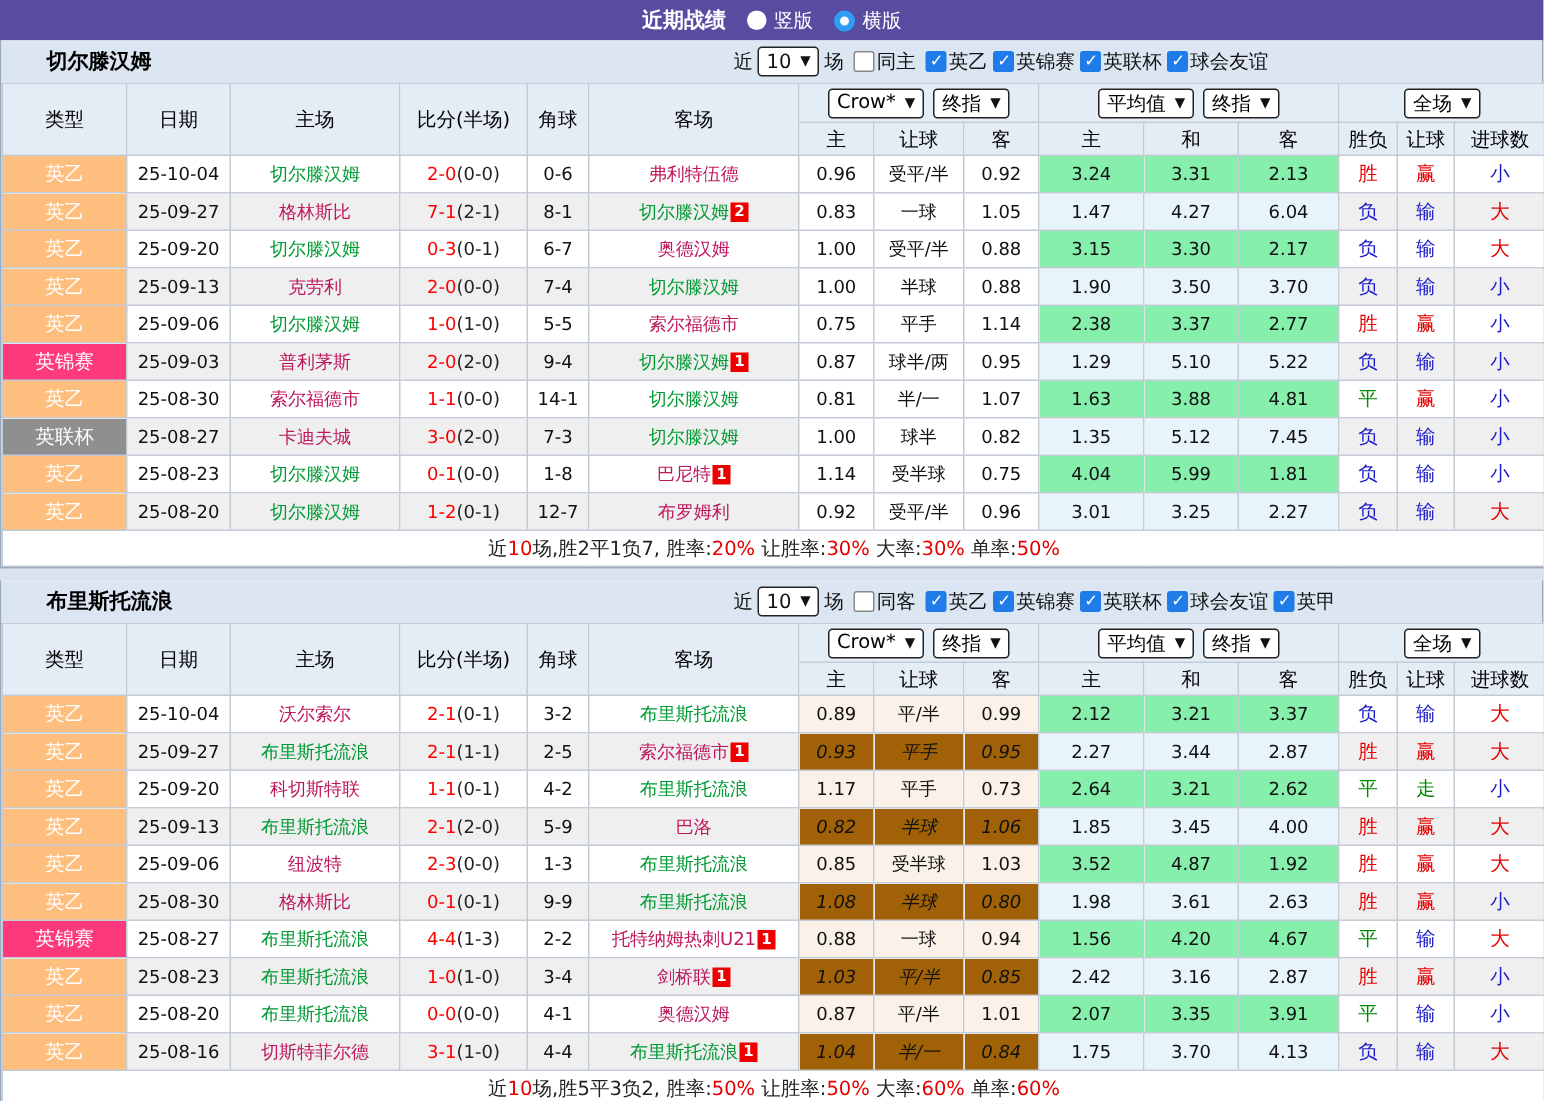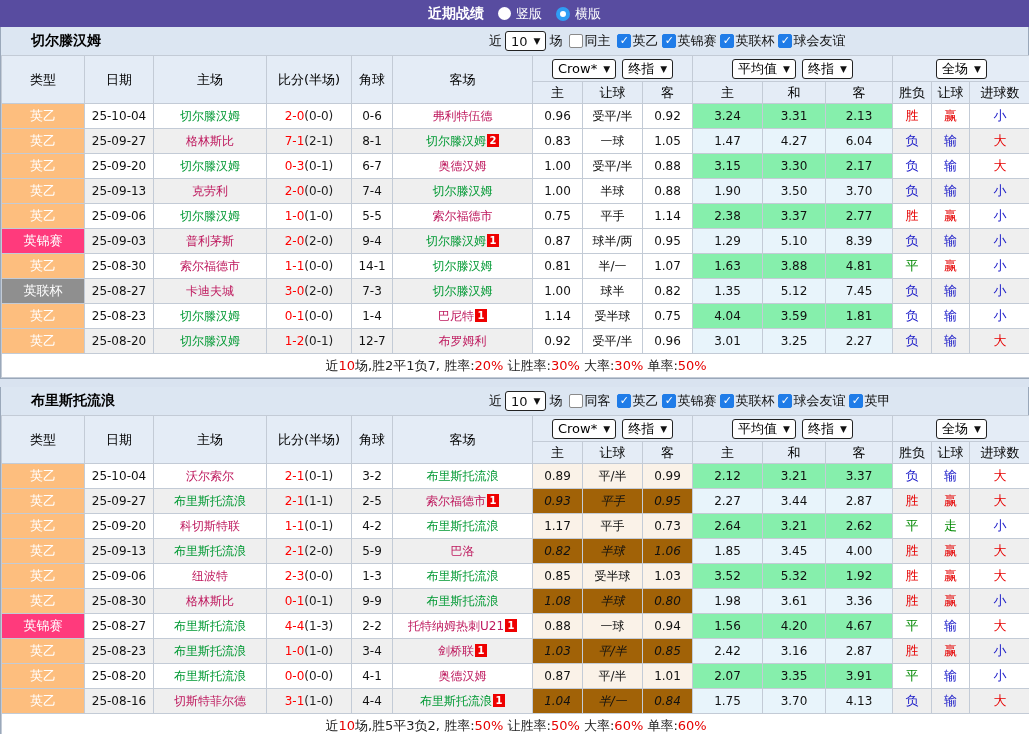--- a/index.html
+++ b/index.html
@@ -281,21 +281,21 @@
           <td>25-09-03</td>
           <td><span class="tname">普利茅斯</span></td>
           <td><span class="smain">2-0</span><span class="shalf">(2-0)</span></td>
           <td>9-4</td>
           <td><span class="tname hl">切尔滕汉姆</span><span class="badge">1</span></td>
           <td class="crow">0.87</td>
           <td class="crow">球半/两</td>
           <td class="crow">0.95</td>
           <td class="avg">1.29</td>
           <td class="avg">5.10</td>
-          <td class="avg">8.39</td>
+          <td class="avg">5.22</td>
           <td class="res" style="color: rgb(24, 24, 200);">负</td>
           <td class="res" style="color: rgb(24, 24, 200);">输</td>
           <td class="res" style="color: rgb(24, 24, 200);">小</td>
         </tr>
         <tr>
           <td class="type-cell" style="background: rgb(253, 190, 126); color: rgb(255, 255, 255);">英乙</td>
           <td>25-08-30</td>
           <td><span class="tname">索尔福德市</span></td>
           <td><span class="smain">1-1</span><span class="shalf">(0-0)</span></td>
           <td>14-1</td>
@@ -325,27 +325,27 @@
           <td class="avg">7.45</td>
           <td class="res" style="color: rgb(24, 24, 200);">负</td>
           <td class="res" style="color: rgb(24, 24, 200);">输</td>
           <td class="res" style="color: rgb(24, 24, 200);">小</td>
         </tr>
         <tr>
           <td class="type-cell" style="background: rgb(253, 190, 126); color: rgb(255, 255, 255);">英乙</td>
           <td>25-08-23</td>
           <td><span class="tname hl">切尔滕汉姆</span></td>
           <td><span class="smain">0-1</span><span class="shalf">(0-0)</span></td>
-          <td>1-4</td>
+          <td>1-8</td>
           <td><span class="tname">巴尼特</span><span class="badge">1</span></td>
           <td class="crow">1.14</td>
           <td class="crow">受半球</td>
           <td class="crow">0.75</td>
           <td class="avg">4.04</td>
-          <td class="avg">3.59</td>
+          <td class="avg">5.99</td>
           <td class="avg">1.81</td>
           <td class="res" style="color: rgb(24, 24, 200);">负</td>
           <td class="res" style="color: rgb(24, 24, 200);">输</td>
           <td class="res" style="color: rgb(24, 24, 200);">小</td>
         </tr>
         <tr class="even">
           <td class="type-cell" style="background: rgb(253, 190, 126); color: rgb(255, 255, 255);">英乙</td>
           <td>25-08-20</td>
           <td><span class="tname hl">切尔滕汉姆</span></td>
           <td><span class="smain">1-2</span><span class="shalf">(0-1)</span></td>
@@ -554,39 +554,39 @@
           <td class="type-cell" style="background: rgb(253, 190, 126); color: rgb(255, 255, 255);">英乙</td>
           <td>25-09-06</td>
           <td><span class="tname">纽波特</span></td>
           <td><span class="smain">2-3</span><span class="shalf">(0-0)</span></td>
           <td>1-3</td>
           <td><span class="tname hl">布里斯托流浪</span></td>
           <td class="crow">0.85</td>
           <td class="crow">受半球</td>
           <td class="crow">1.03</td>
           <td class="avg">3.52</td>
-          <td class="avg">5.32</td>
+          <td class="avg">4.87</td>
           <td class="avg">1.92</td>
           <td class="res" style="color: rgb(230, 0, 0);">胜</td>
           <td class="res" style="color: rgb(230, 0, 0);">赢</td>
           <td class="res" style="color: rgb(230, 0, 0);">大</td>
         </tr>
         <tr class="even">
           <td class="type-cell" style="background: rgb(253, 190, 126); color: rgb(255, 255, 255);">英乙</td>
           <td>25-08-30</td>
           <td><span class="tname">格林斯比</span></td>
           <td><span class="smain">0-1</span><span class="shalf">(0-1)</span></td>
           <td>9-9</td>
           <td><span class="tname hl">布里斯托流浪</span></td>
           <td class="crow">1.08</td>
           <td class="crow">半球</td>
           <td class="crow">0.80</td>
           <td class="avg">1.98</td>
           <td class="avg">3.61</td>
-          <td class="avg">3.36</td>
+          <td class="avg">2.63</td>
           <td class="res" style="color: rgb(230, 0, 0);">胜</td>
           <td class="res" style="color: rgb(230, 0, 0);">赢</td>
           <td class="res" style="color: rgb(24, 24, 200);">小</td>
         </tr>
         <tr>
           <td class="type-cell" style="background: rgb(255, 58, 124); color: rgb(255, 255, 255);">英锦赛</td>
           <td>25-08-27</td>
           <td><span class="tname hl">布里斯托流浪</span></td>
           <td><span class="smain">4-4</span><span class="shalf">(1-3)</span></td>
           <td>2-2</td>

